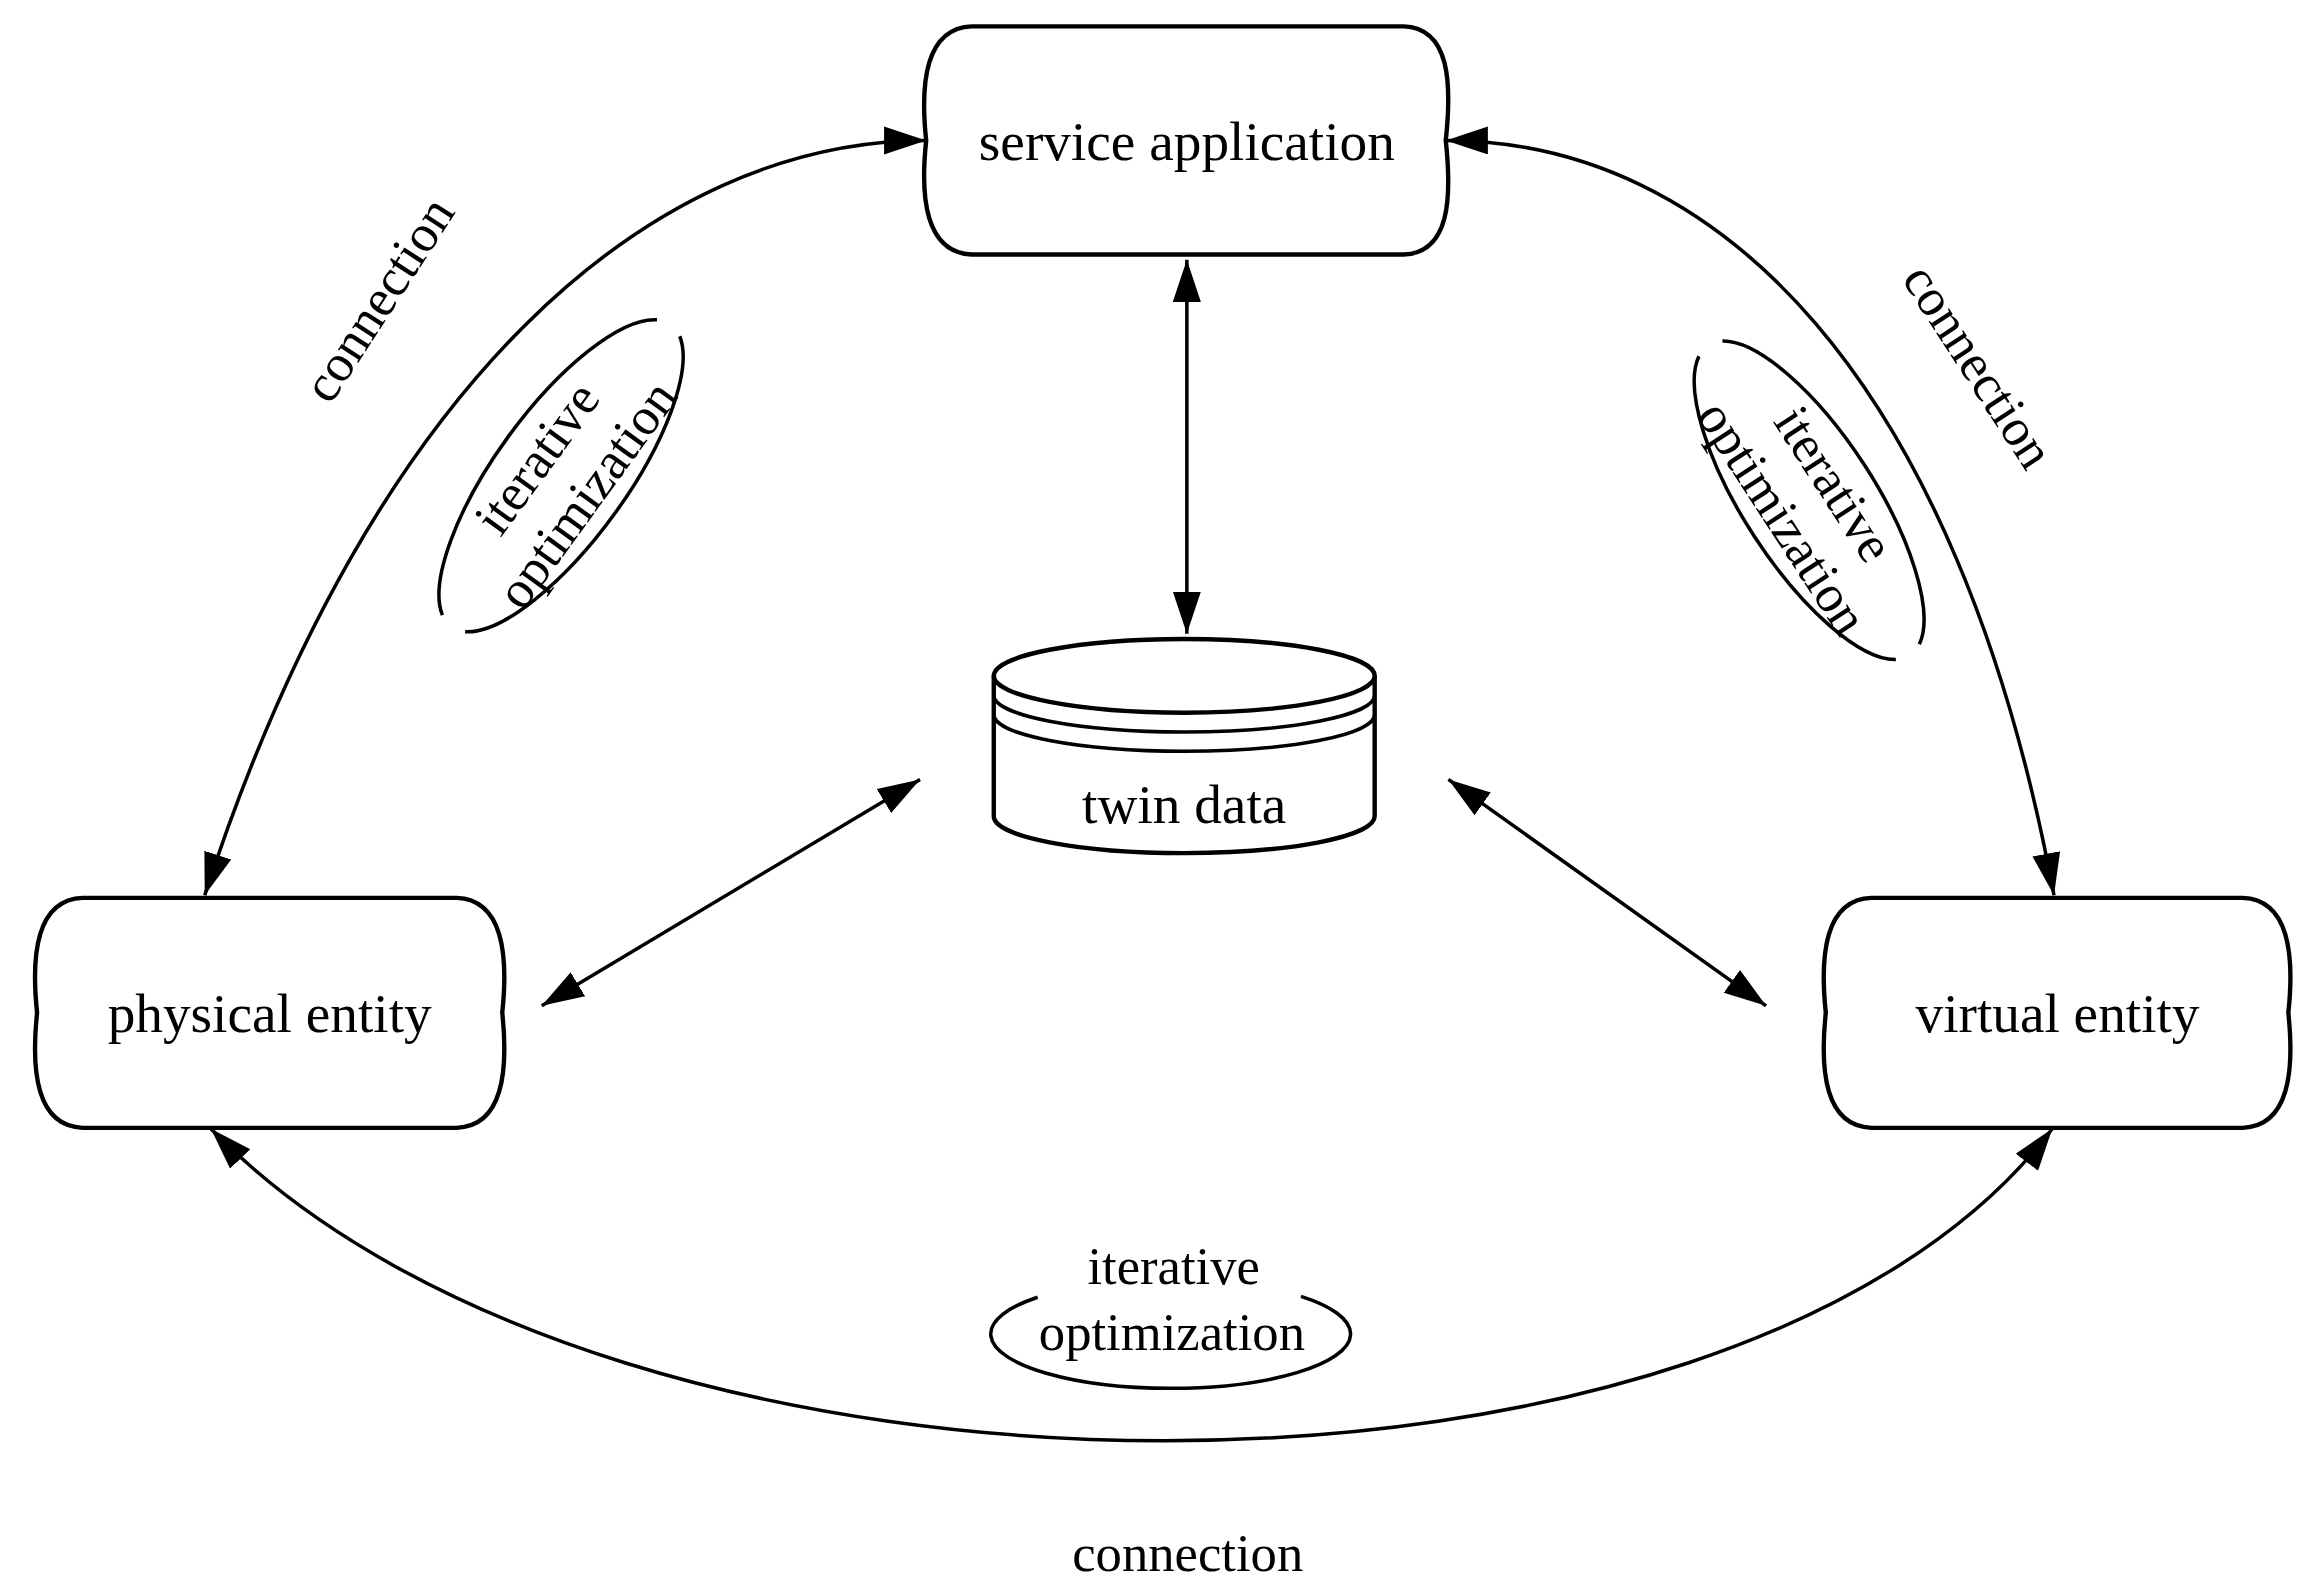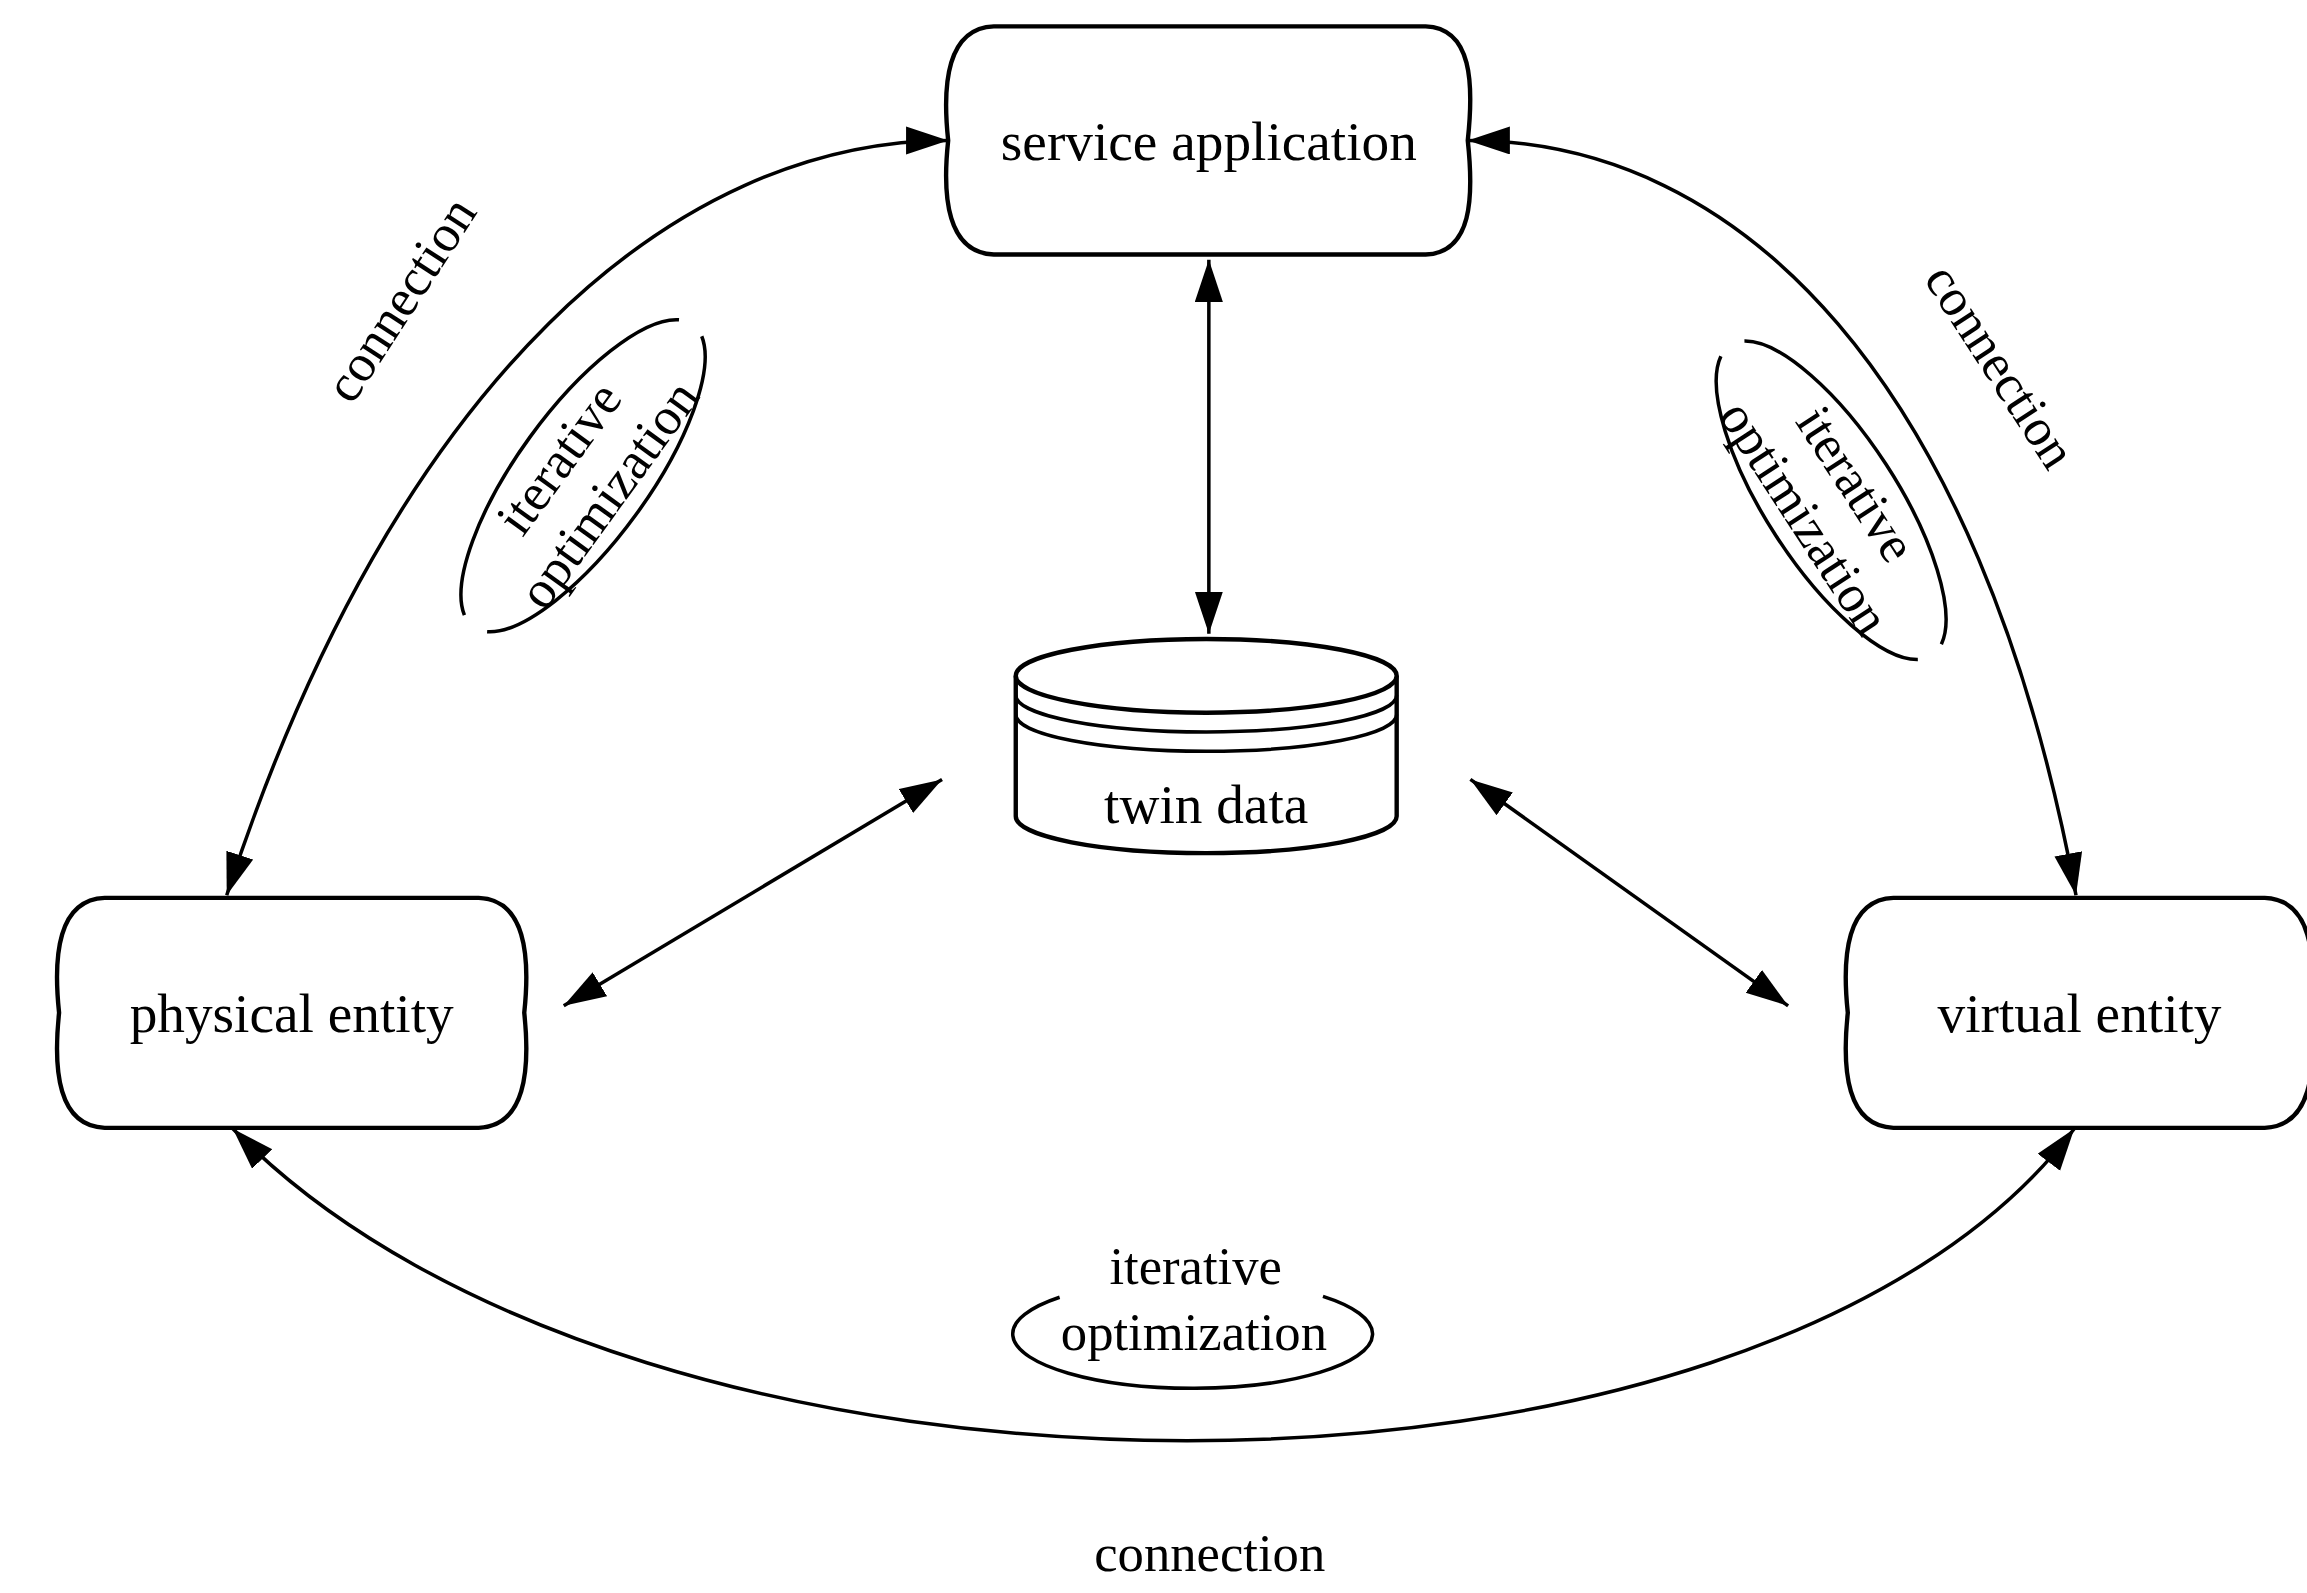--- a/index.html
+++ b/index.html
@@ -2,21 +2,21 @@
 <html style="font-size:14px"><head>
 <meta charset="utf-8">
 <style>
   html, body { margin: 0; padding: 0; }
   body {
     width: 2307px; height: 1593px;
     background: #ffffff;
     font-family: "Liberation Serif", serif;
     overflow: hidden;
   }
-  .stage { position: relative; width: 1985px; height: 1593px; margin-left: 22px; }
+  .stage { position: relative; width: 1985px; height: 1593px; }
   svg { display: block; width: 2307px; height: 1593px; }
   .node-shape { fill: #ffffff; stroke: #000000; stroke-width: 5; }
   .cyl { fill: #ffffff; stroke: #000000; stroke-width: 5; }
   .cyl-arc { fill: none; stroke: #000000; stroke-width: 4; }
   .edge { fill: none; stroke: #000000; stroke-width: 4; }
   .loop { fill: none; stroke: #000000; stroke-width: 4; }
   .lbl {
     fill: #000000;
     font-family: "Liberation Serif", serif;
     font-size: 63px;

